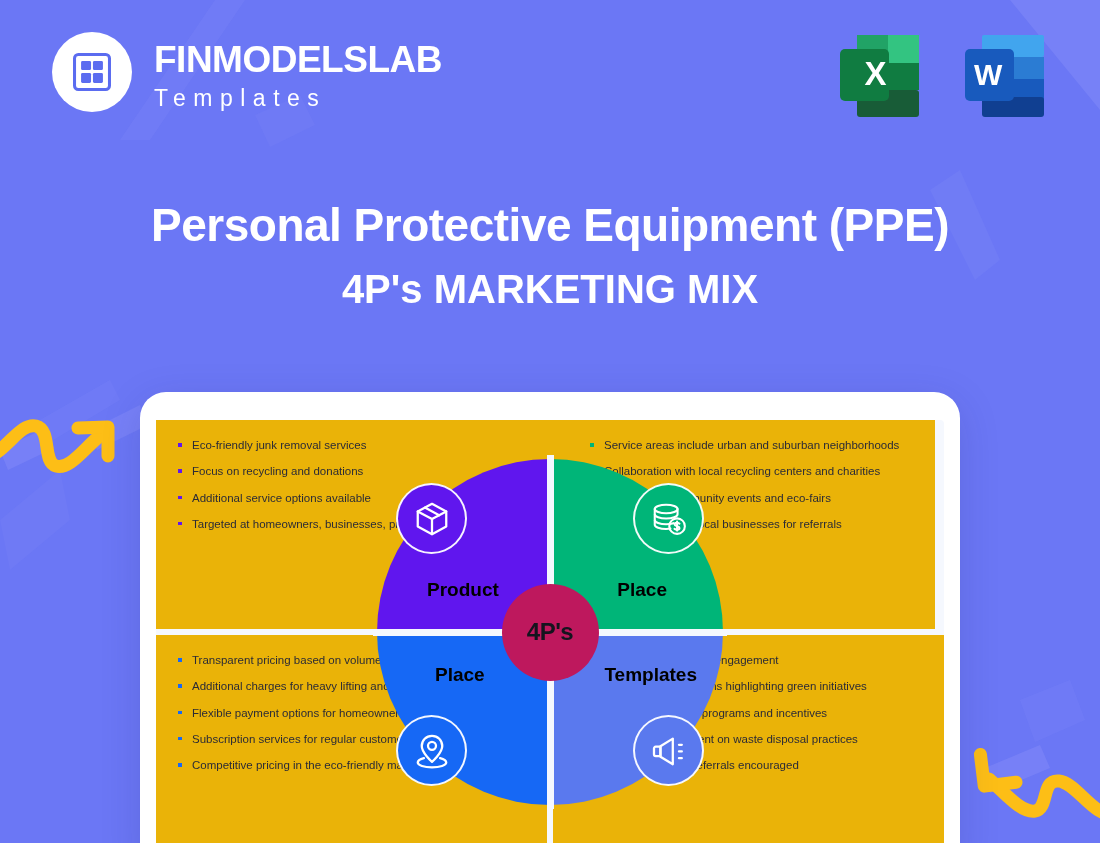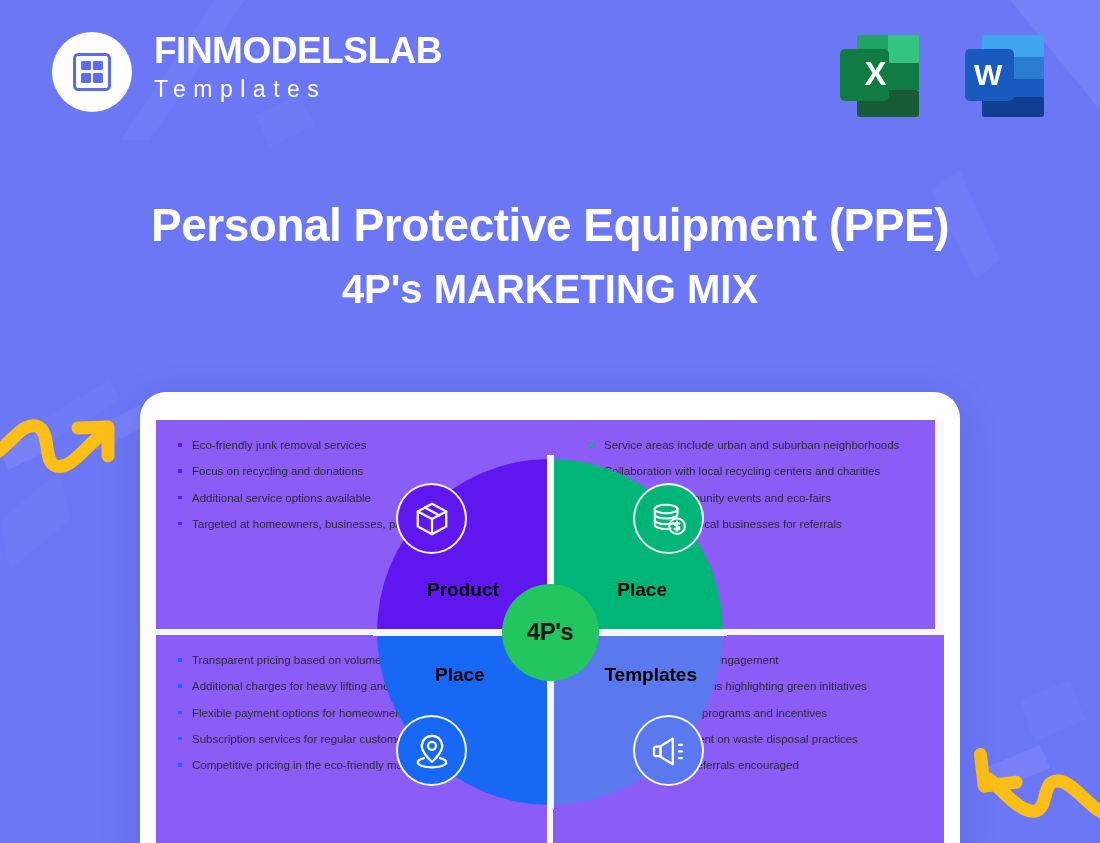--- a/index.html
+++ b/index.html
@@ -10,21 +10,21 @@
     background:#6B77F5;
     position:relative;
   }
 
   
   .bg-strokes { position:absolute; inset:0; overflow:hidden; pointer-events:none; }
 
   
   .header { position:absolute; top:0; left:0; right:0; height:150px; }
 
-  .logo-wrap { position:absolute; left:52px; top:32px; display:flex; align-items:flex-start; }
+  .logo-wrap { position:absolute; left:52px; top:32px; display:flex; align-items:flex-end; }
   .logo-badge {
     width:80px; height:80px; border-radius:50%;
     background:#ffffff; display:flex; align-items:center; justify-content:center;
     flex:0 0 auto;
   }
   .logo-grid { width:38px; height:38px; }
   .logo-text { margin-left:22px; }
   .logo-title {
     font-size:37px; font-weight:bold; color:#ffffff;
     letter-spacing:-0.5px; line-height:1; font-family:"Liberation Sans", sans-serif;
@@ -60,21 +60,21 @@
     overflow:hidden;
   }
   .card-inner {
     position:absolute; left:16px; top:28px; right:16px; bottom:18px;
     background:#F5F8FE; border-radius:4px;
   }
 
   
   .panels { position:absolute; inset:0; }
   .panel {
-    position:absolute; background:#8b5cf6;
+    position:absolute; background:#eab308;
     padding:18px 22px 14px 22px;
   }
   .panel.tl { left:0;    top:0;    width:calc(50% - 3px); height:calc(50% - 3px); }
   .panel.tr { right:9px;   top:0;    width:calc(50% - 3px); height:calc(50% - 3px); }
   .panel.bl { left:0;    bottom:0; width:calc(50% - 3px); height:calc(50% - 3px); }
   .panel.br { right:0;   bottom:0; width:calc(50% - 3px); height:calc(50% - 3px); }
 
   .panel.tr, .panel.br { padding-left:46px; }
   .panel.tl, .panel.bl { padding-right:46px; }
 
@@ -130,21 +130,21 @@
     display:flex; align-items:center; justify-content:center; z-index:7;
   }
   .ic-product   { left:19px;  top:24px;   background:#6016EE; }
   .ic-price     { right:19px; top:24px;   background:#00B578; }
   .ic-place     { left:19px;  bottom:19px; background:#1668F5; }
   .ic-promotion { right:19px; bottom:19px; background:#5A79EE; }
 
   .center-hub {
     position:absolute; left:50%; top:50%; width:97px; height:97px;
     margin-left:-48.5px; margin-top:-48.5px; border-radius:50%;
-    background:#22c55e; display:flex; align-items:center; justify-content:center;
+    background:#be185d; display:flex; align-items:center; justify-content:center;
     z-index:8;
   }
   .center-hub span { font-size:24px; font-weight:bold; color:#14141E; letter-spacing:-0.5px; }
 </style>
 </head>
 <body>
 
 <div class="bg-strokes">
   <svg width="1100" height="843" viewBox="0 0 1100 843">
     <g fill="#7B84F7" opacity="0.75">

